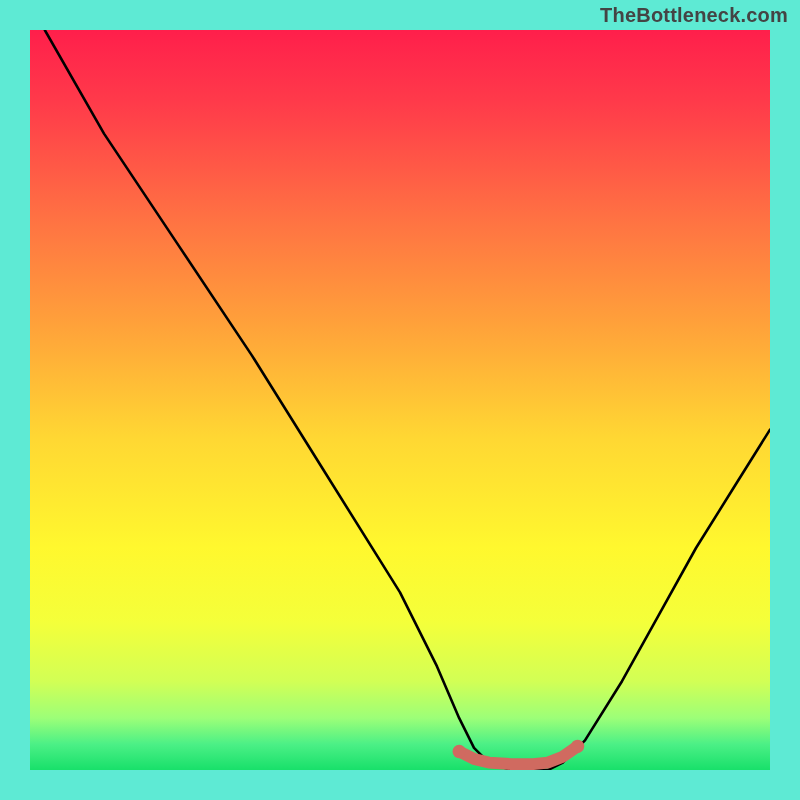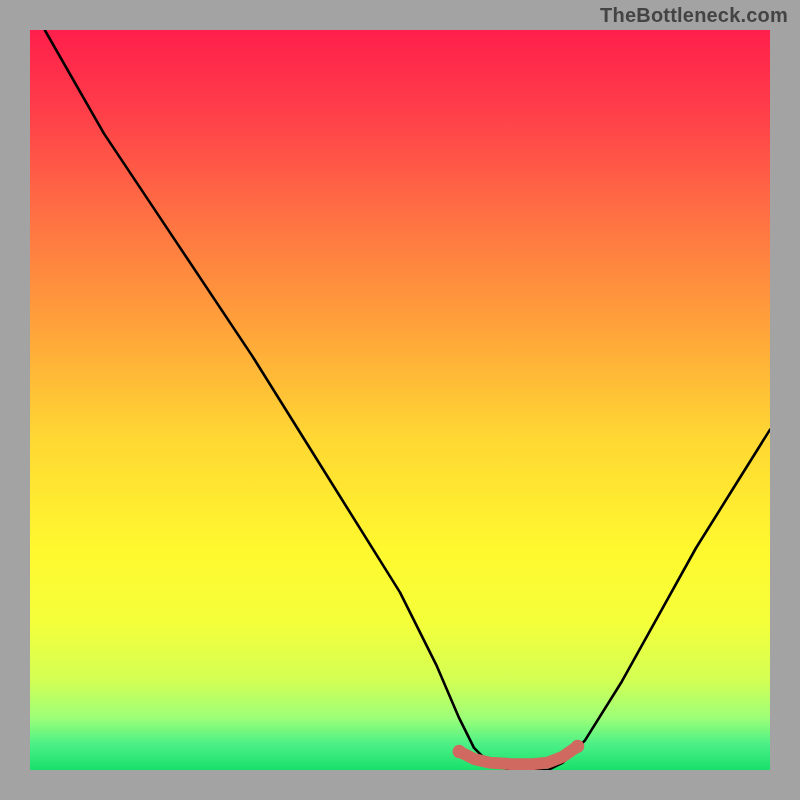--- a/index.html
+++ b/index.html
@@ -8,21 +8,21 @@
     width: 800px;
     height: 800px;
     background: #000;
     font-family: Arial, Helvetica, sans-serif;
     overflow: hidden;
   }
   .frame {
     position: relative;
     width: 800px;
     height: 800px;
-    background: #a3a3a3;
+    background: #5eead4;
   }
   .plot {
     position: absolute;
     left: 30px;
     top: 30px;
     width: 740px;
     height: 740px;
     overflow: hidden;
   }
   .gradient {

